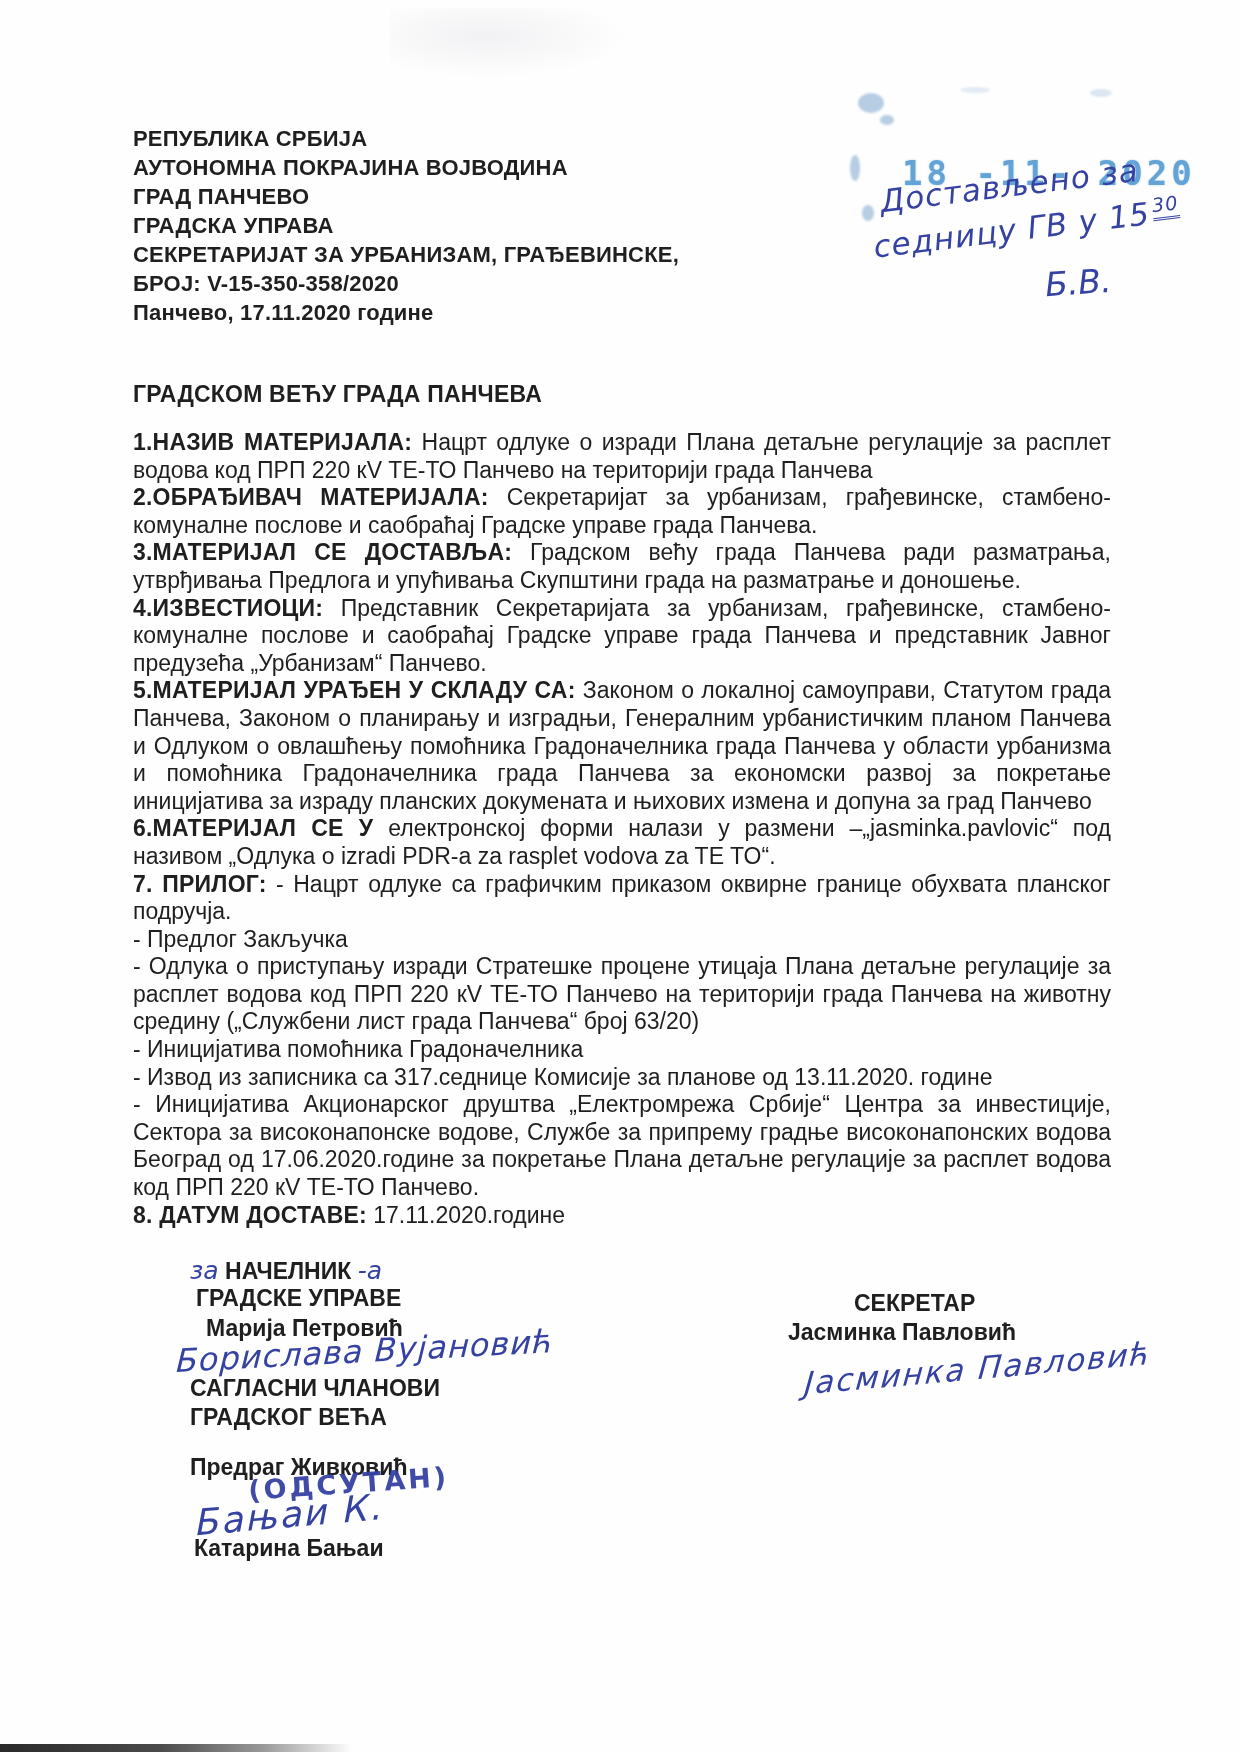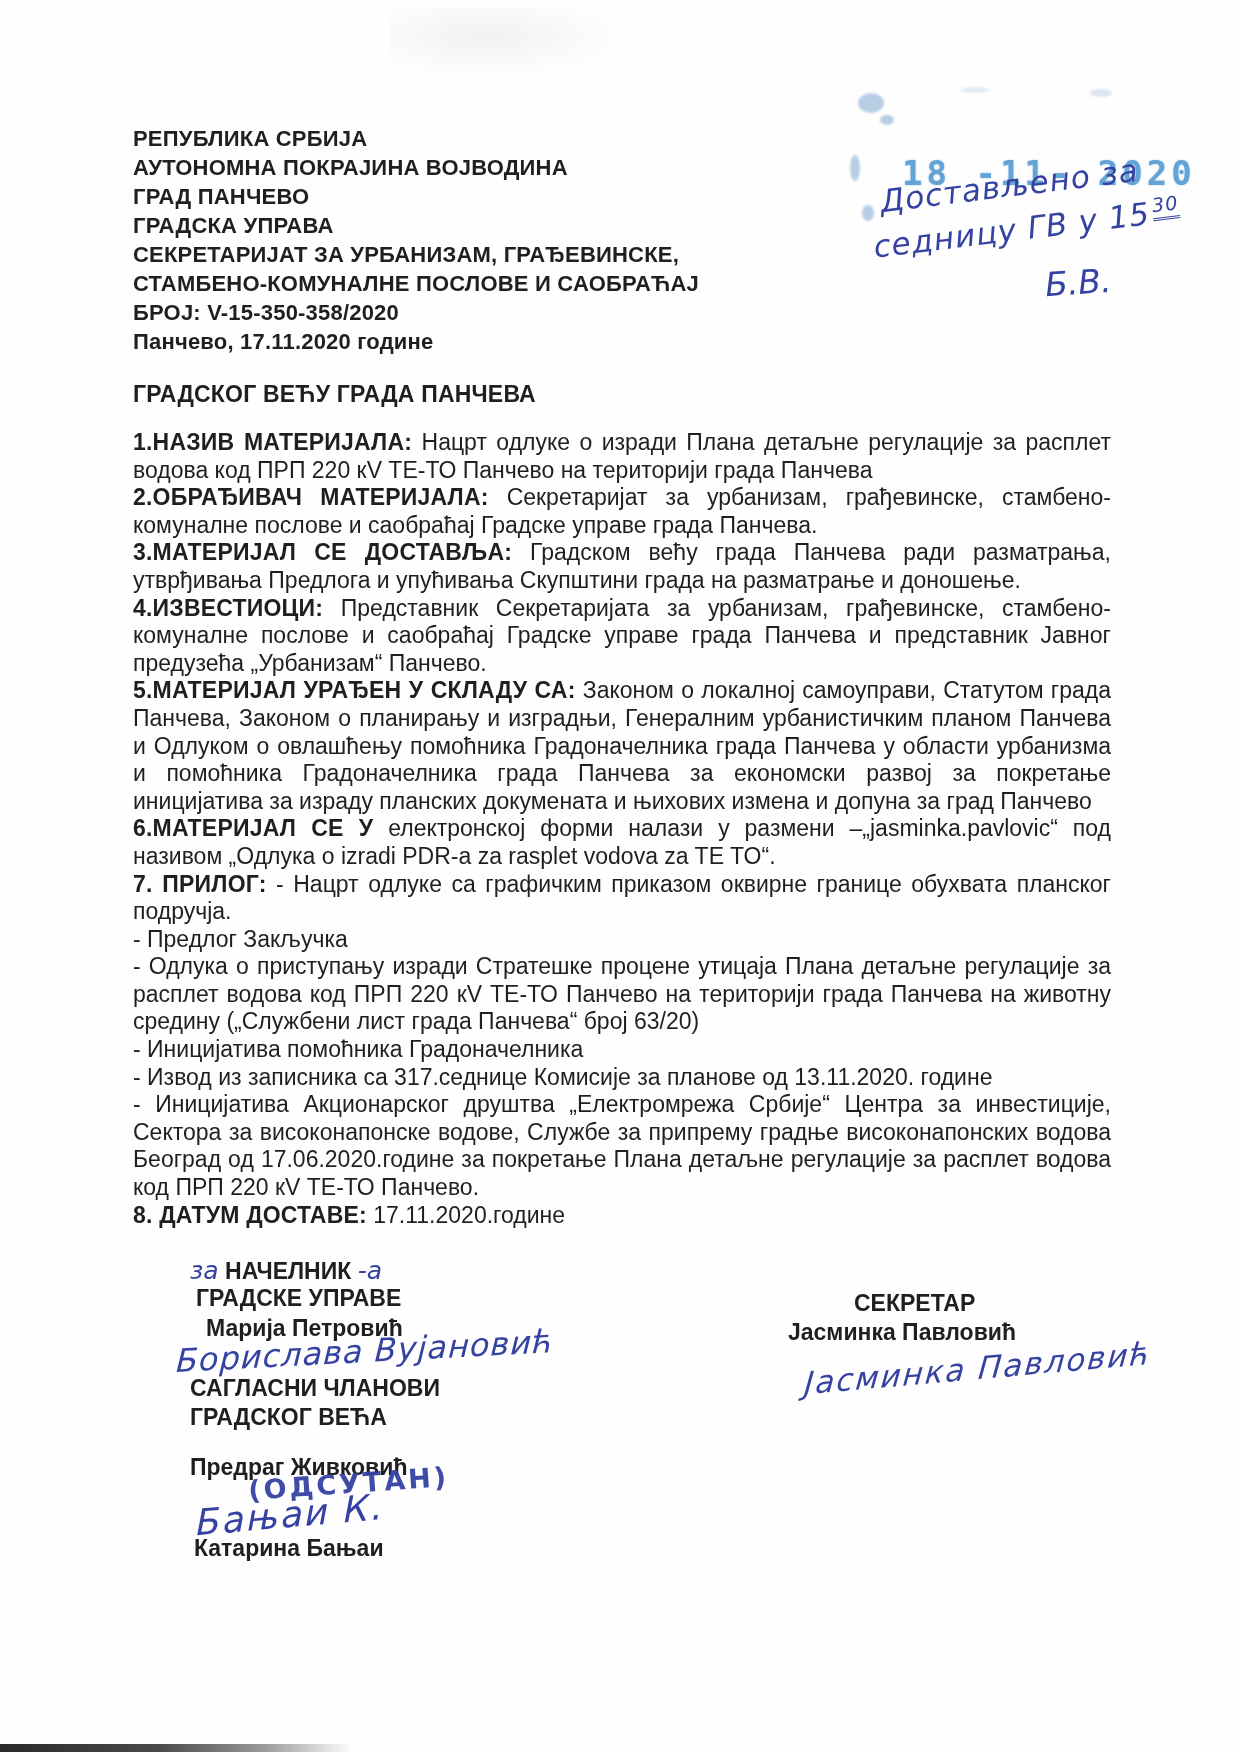--- a/index.html
+++ b/index.html
@@ -107,21 +107,20 @@
 <div class="page">
 
   <div class="smudge"></div>
 
   <div class="letterhead">
     <div>РЕПУБЛИКА СРБИЈА</div>
     <div>АУТОНОМНА ПОКРАЈИНА ВОЈВОДИНА</div>
     <div>ГРАД ПАНЧЕВО</div>
     <div>ГРАДСКА УПРАВА</div>
     <div>СЕКРЕТАРИЈАТ ЗА УРБАНИЗАМ, ГРАЂЕВИНСКЕ,</div>
-    <div>СТАМБЕНО-КОМУНАЛНЕ ПОСЛОВЕ И САОБРАЋАЈ</div>
     <div>БРОЈ: V-15-350-358/2020</div>
     <div>Панчево, 17.11.2020 године</div>
   </div>
 
   <div class="stamp-area">
     <div class="speckles">
       <span class="speck sp1"></span>
         <span class="speck sp2"></span>
         <span class="speck sp3"></span>
       <span class="speck sp4"></span>
@@ -129,21 +128,21 @@
         <span class="speck sp6"></span>
     </div>
     <div class="stamp-date">18 -11- 2020</div>
     <div class="stamp-note hw">
       <div class="stamp-note-l1">Достављено за</div>
       <div class="stamp-note-l2"><span>седницу ГВ у 15</span><span class="hw-sup">30</span></div>
     </div>
     <div class="stamp-initials hw">Б.В.</div>
   </div>
 
-  <div class="addressee">ГРАДСКОГ ВЕЋУ ГРАДА ПАНЧЕВА</div>
+  <div class="addressee">ГРАДСКОМ ВЕЋУ ГРАДА ПАНЧЕВА</div>
 
   <div class="doc-body">
     <p><strong>1.НАЗИВ МАТЕРИЈАЛА:</strong> <span>Нацрт одлуке о изради Плана детаљне регулације за расплет водова код ПРП 220 кV ТЕ-ТО Панчево на територији града Панчева</span></p>
     <p><strong>2.ОБРАЂИВАЧ МАТЕРИЈАЛА:</strong> <span>Секретаријат за урбанизам, грађевинске, стамбено-комуналне послове и саобраћај Градске управе града Панчева.</span></p>
     <p><strong>3.МАТЕРИЈАЛ СЕ ДОСТАВЉА:</strong> <span>Градском већу града Панчева ради разматрања, утврђивања Предлога и упућивања Скупштини града на разматрање и доношење.</span></p>
     <p><strong>4.ИЗВЕСТИОЦИ:</strong> <span>Представник Секретаријата за урбанизам, грађевинске, стамбено-комуналне послове и саобраћај Градске управе града Панчева и представник Јавног предузећа „Урбанизам“ Панчево.</span></p>
     <p><strong>5.МАТЕРИЈАЛ УРАЂЕН У СКЛАДУ СА:</strong> <span>Законом о локалној самоуправи, Статутом града Панчева, Законом о планирању и изградњи, Генералним урбанистичким планом Панчева и Одлуком о овлашћењу помоћника Градоначелника града Панчева у области урбанизма и помоћника Градоначелника града Панчева за економски развој за покретање иницијатива за израду планских докумената и њихових измена и допуна за град Панчево</span></p>
     <p><strong>6.МАТЕРИЈАЛ СЕ У</strong> <span>електронској форми налази у размени –„jasminka.pavlovic“ под називом „Одлука о izradi PDR-a za rasplet vodova za TE TO“.</span></p>
     <p><strong>7. ПРИЛОГ:</strong> <span>- Нацрт одлуке са графичким приказом оквирне границе обухвата планског подручја.</span></p>
     <p><strong></strong> <span>- Предлог Закључка</span></p>

